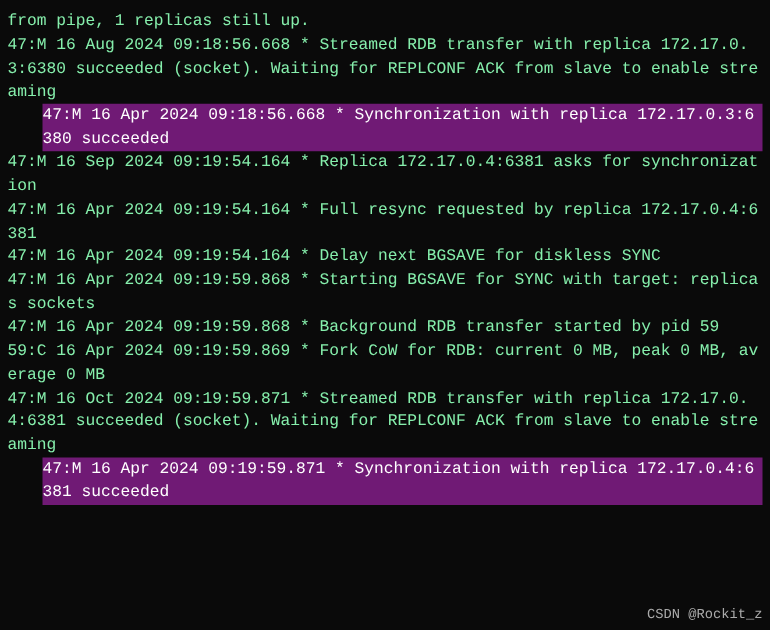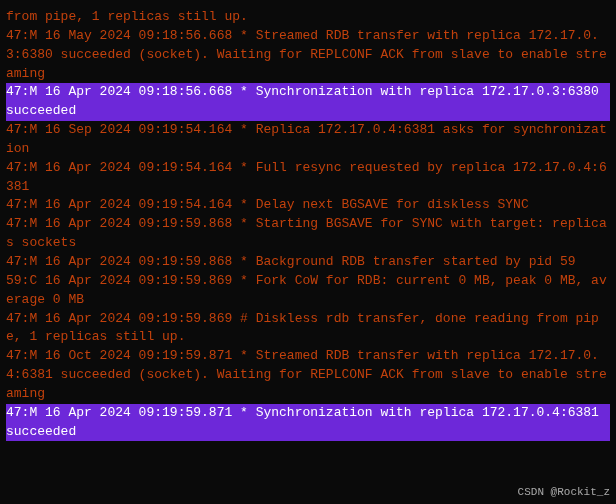--- a/index.html
+++ b/index.html
@@ -24,50 +24,50 @@
       background-color: #0a0a0a;
       padding: 8px 6px;
       overflow: hidden;
       position: relative;
     }
 
     .log-line {
       line-height: 1.45;
       white-space: pre-wrap;
       word-break: break-all;
-      color: #c2410c;
+      color: #86efac;
     }
 
     .highlight-line {
-      background-color: #6d28d9;
+      background-color: #701a75;
       color: #ffffff;
       display: block;
+      margin-left: 28px;
     }
 
     .watermark {
       position: absolute;
       bottom: 6px;
       right: 6px;
       color: #aaaaaa;
       font-size: 11px;
       font-family: 'Courier New', Courier, monospace;
     }
   </style>
 </head>
 <body>
 
 <div class="terminal">
   <div id="log-container">
       <div class="log-line">from pipe, 1 replicas still up.</div>
-      <div class="log-line">47:M 16 May 2024 09:18:56.668 * Streamed RDB transfer with replica 172.17.0.3:6380 succeeded (socket). Waiting for REPLCONF ACK from slave to enable streaming</div>
+      <div class="log-line">47:M 16 Aug 2024 09:18:56.668 * Streamed RDB transfer with replica 172.17.0.3:6380 succeeded (socket). Waiting for REPLCONF ACK from slave to enable streaming</div>
       <div class="log-line highlight-line">47:M 16 Apr 2024 09:18:56.668 * Synchronization with replica 172.17.0.3:6380 succeeded</div>
       <div class="log-line">47:M 16 Sep 2024 09:19:54.164 * Replica 172.17.0.4:6381 asks for synchronization</div>
       <div class="log-line">47:M 16 Apr 2024 09:19:54.164 * Full resync requested by replica 172.17.0.4:6381</div>
       <div class="log-line">47:M 16 Apr 2024 09:19:54.164 * Delay next BGSAVE for diskless SYNC</div>
       <div class="log-line">47:M 16 Apr 2024 09:19:59.868 * Starting BGSAVE for SYNC with target: replicas sockets</div>
       <div class="log-line">47:M 16 Apr 2024 09:19:59.868 * Background RDB transfer started by pid 59</div>
       <div class="log-line">59:C 16 Apr 2024 09:19:59.869 * Fork CoW for RDB: current 0 MB, peak 0 MB, average 0 MB</div>
-      <div class="log-line">47:M 16 Apr 2024 09:19:59.869 # Diskless rdb transfer, done reading from pipe, 1 replicas still up.</div>
       <div class="log-line">47:M 16 Oct 2024 09:19:59.871 * Streamed RDB transfer with replica 172.17.0.4:6381 succeeded (socket). Waiting for REPLCONF ACK from slave to enable streaming</div>
       <div class="log-line highlight-line">47:M 16 Apr 2024 09:19:59.871 * Synchronization with replica 172.17.0.4:6381 succeeded</div>
     </div>
   <div class="watermark">CSDN @Rockit_z</div>
 </div>
 
 </body></html>

